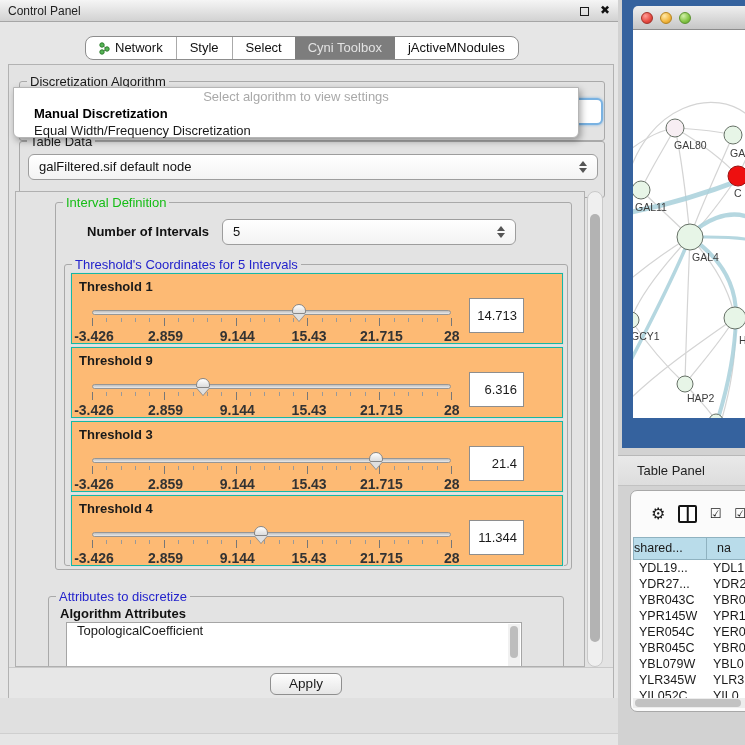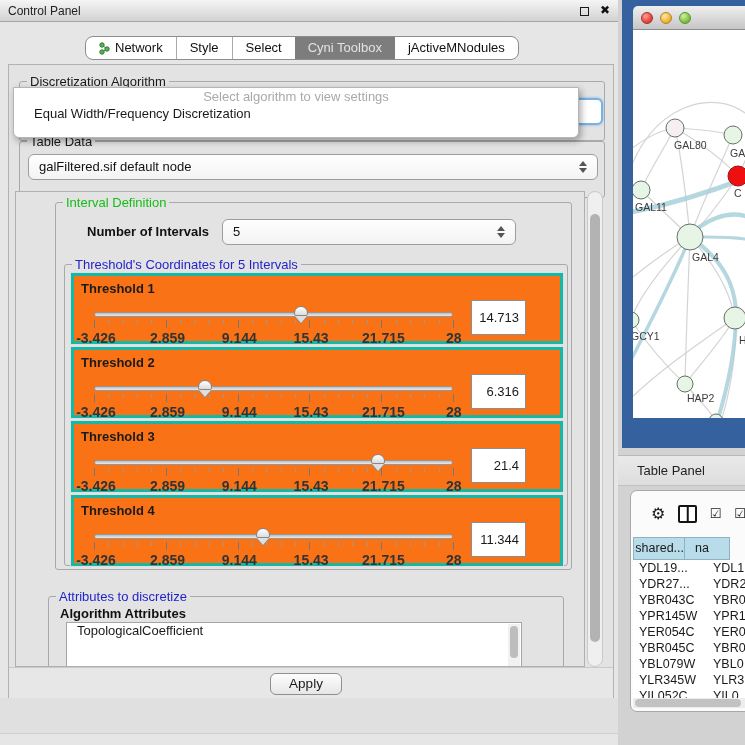--- a/index.html
+++ b/index.html
@@ -45,22 +45,22 @@
   .popup .row { height:17px; line-height:17px; padding:0 20px; white-space:nowrap; overflow:hidden; }
   .popup .ph { text-align:center; color:#a9a9a9; }
   .popup .b { font-weight:bold; color:#000; }
 
   .viewport { left:6px; top:126px; width:570px; height:476px; border:1px solid #b0b0b0; overflow:hidden; background:#e3e3e3; }
   .vscroll { left:578px; top:126px; width:16px; height:476px; background:#efefef; border:1px solid #c9c9c9; border-radius:8px; }
   .vscroll .thumb { position:absolute; left:2px; width:10px; background:#b3b3b3; border-radius:6px; }
 
   .bold-label { font-size:13px; font-weight:bold; color:#111; white-space:nowrap; }
 
-  .tpanel { position:absolute; left:6px; width:492px; height:71px; background:#f97316;
-            border:3px solid #14b8a6; box-shadow:0 0 0 1px #dedede; }
+  .tpanel { position:absolute; left:6px; width:492px; height:71px; background:#fdba74;
+            border:1px solid #14b8a6; box-shadow:0 0 0 1px #dedede; }
   .tpanel .tlabel { position:absolute; left:7px; top:5px; font-size:13px; font-weight:bold; }
   .trackwrap { position:absolute; left:20px; top:30px; width:359px; height:34px; }
   .track { position:absolute; left:0; top:6px; width:359px; height:5px; border:1px solid #969696;
            border-radius:4px; background:linear-gradient(#bfbfbf,#e9e9e9); }
   .thumb-sl { position:absolute; top:0; width:14px; height:10px; border:1px solid #878787;
               border-radius:7px 7px 2px 2px; background:linear-gradient(#ffffff,#dcdcdc); }
   .thumb-sl::after { content:''; position:absolute; left:0px; top:9px; border-left:6px solid transparent;
               border-right:6px solid transparent; border-top:7px solid #dfdfdf; filter:drop-shadow(0 1px 0 #878787); }
   .tick { position:absolute; width:1px; background:#777; }
   .tick.major { height:8px; top:14px; }
@@ -104,21 +104,21 @@
   .table-card { position:absolute; left:12px; top:490px; width:117px; height:222px; background:#fbfbfb;
                 border:1px solid #a8a8a8; border-radius:7px 0 0 7px; overflow:hidden; }
   .tb-toolbar { position:absolute; left:0; top:0; width:100%; height:46px; display:flex; align-items:center; gap:13px; padding-left:20px; }
   .tbicon { font-size:16px; color:#1a1a1a; line-height:16px; }
   .tbicon.small { font-size:13px; }
   .icon-split { position:relative; width:20px; height:18px; border:2.5px solid #141414; border-radius:2px; background:#fff; }
   .icon-split::after { content:''; position:absolute; left:50%; top:0; width:2.5px; height:100%; background:#141414; transform:translateX(-50%); }
 
   .thead { position:absolute; left:2px; top:46px; height:23px; display:flex; font-size:12.5px; }
   .hcell { background:#b9dcea; border:1px solid #8fb2c0; line-height:21px; overflow:hidden; white-space:nowrap; }
-  .hcell.c1 { width:52px; text-align:right; }
+  .hcell.c1 { width:74px; text-align:left; }
   .hcell.c2 { width:45px; padding-left:10px; border-left:none; }
   .trows { position:absolute; left:2px; top:69px; width:115px; height:138px; overflow:hidden; background:#fff; }
   .trow { display:flex; height:16px; font-size:12.5px; line-height:16px; white-space:nowrap; }
   .trow .c1 { width:74px; padding-left:6px; overflow:hidden; }
   .trow .c2 { width:41px; padding-left:6px; overflow:hidden; }
   .hscroll { position:absolute; left:2px; top:207px; width:113px; height:10px; background:#ededed; }
   .hscroll .thumb { position:absolute; left:2px; top:1px; width:106px; height:8px; background:#c2c2c2; border-radius:5px; }
 </style>
 </head>
 <body>
@@ -159,20 +159,21 @@
   <div class="abs content-box">
 
     <div class="group" style="left:10px; top:16px; width:586px; height:60px;">
       <span class="gtitle">Discretization Algorithm</span>
     </div>
     <div class="abs combo-fragment"></div>
 
     <div class="abs popup">
       <div class="row ph">Select algorithm to view settings</div>
       <div id="popup-options">
+          <div class="row b">Manual Discretization</div>
           <div class="row">Equal Width/Frequency Discretization</div>
         </div>
     </div>
 
     <div class="group" style="left:10px; top:76px; width:586px; height:57px;">
       <span class="gtitle">Table Data</span>
       <div class="combo" style="left:8px; top:12px; width:570px; height:26px;">
         <span>galFiltered.sif default node</span>
         <span class="spinner">
             <i class="up"></i>
@@ -232,21 +233,21 @@
               <div class="ticklabel" style="left: 20%;">2.859</div>
               <div class="ticklabel" style="left: 40%;">9.144</div>
               <div class="ticklabel" style="left: 60%;">15.43</div>
               <div class="ticklabel" style="left: 80%;">21.715</div>
               <div class="ticklabel" style="left: 100%;">28</div>
               <div class="thumb-sl" style="left: calc(57.7197% - 7px);"></div>
             </div>
             <div class="valuebox">14.713</div>
           </div>
           <div class="tpanel" style="top: 82px;">
-            <div class="tlabel">Threshold 2</div>
+            <div class="tlabel">Threshold 9</div>
             <div class="trackwrap">
               <div class="track"></div>
               <div class="tick major" style="left: 0%;"></div>
               <div class="tick minor" style="left: 4%;"></div>
               <div class="tick minor" style="left: 8%;"></div>
               <div class="tick minor" style="left: 12%;"></div>
               <div class="tick minor" style="left: 16%;"></div>
               <div class="tick major" style="left: 20%;"></div>
               <div class="tick minor" style="left: 24%;"></div>
               <div class="tick minor" style="left: 28%;"></div>

